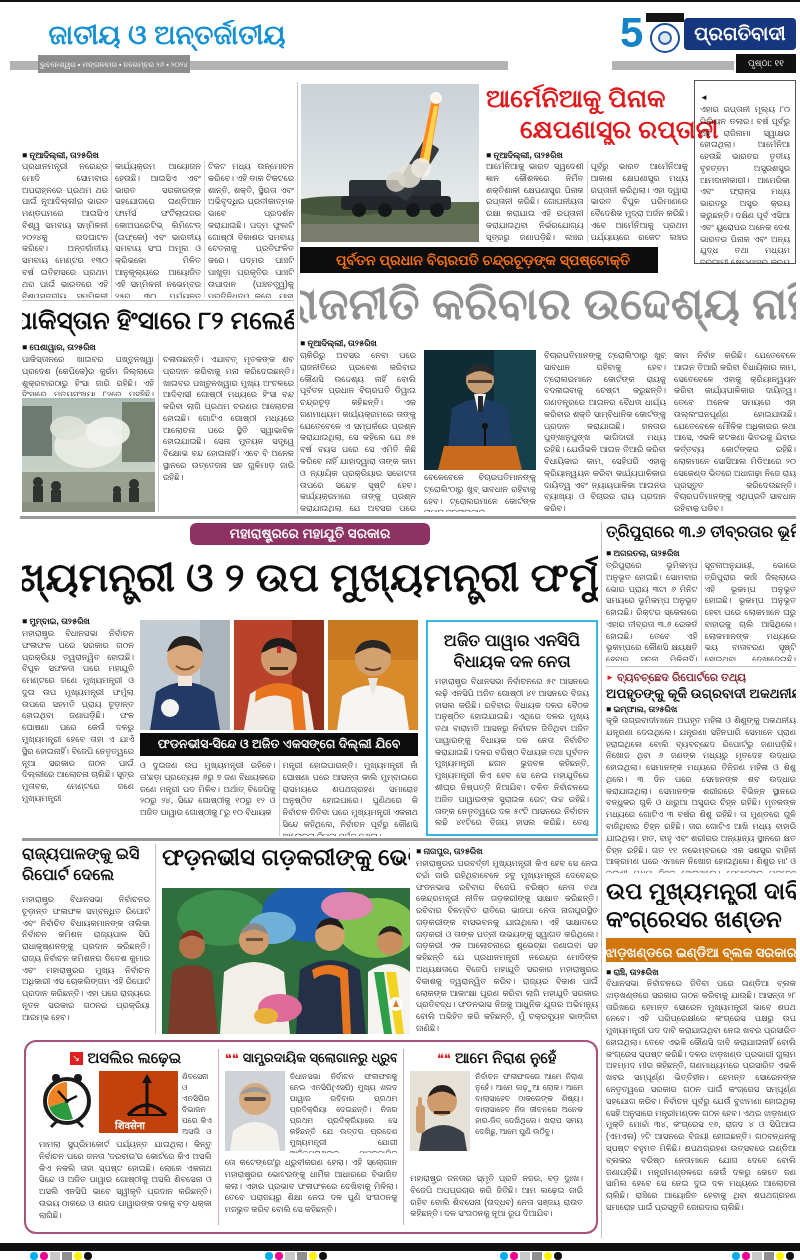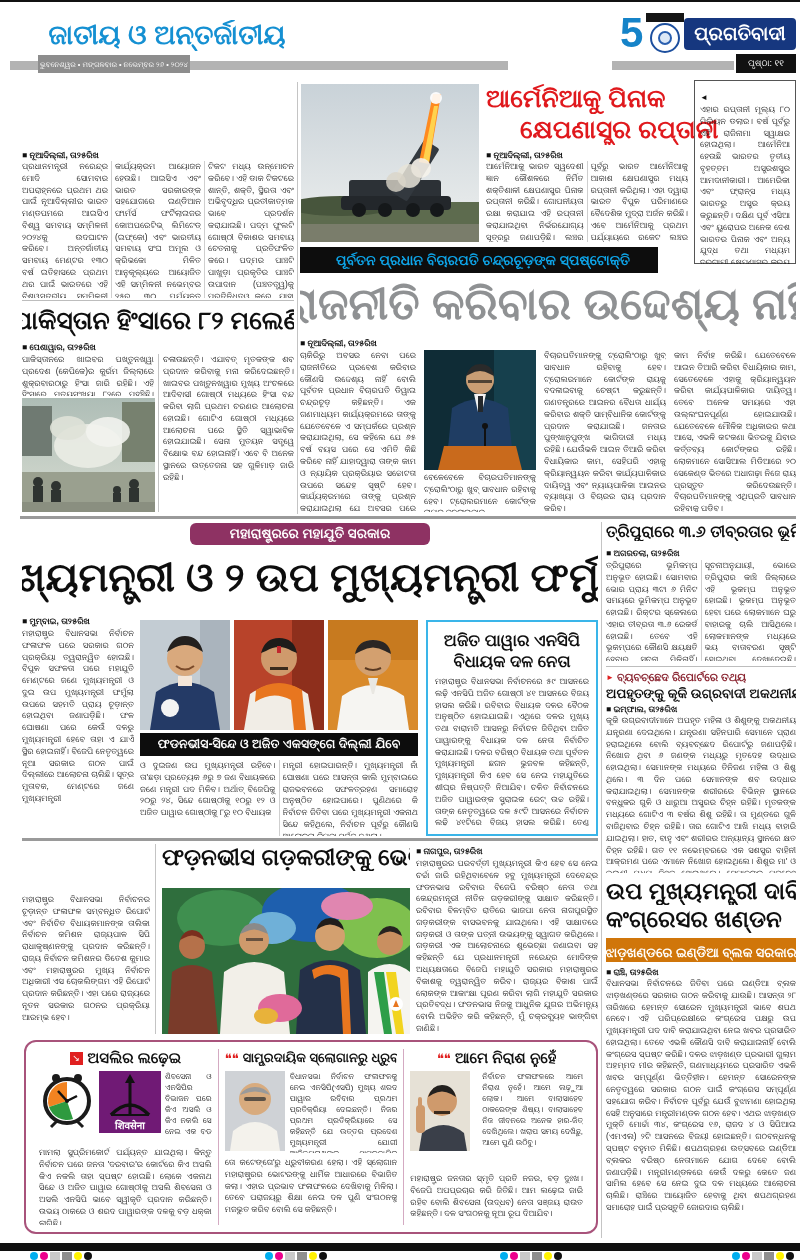--- a/index.html
+++ b/index.html
@@ -95,21 +95,21 @@
     <div class="sep"></div>
     <div class="c body-text">ପୂର୍ବରୁ ଭାରତ ଆର୍ମେନିଆକୁ ଆକାଶ କ୍ଷେପଣାସ୍ତ୍ର ମଧ୍ୟ ରପ୍ତାନୀ କରିଥିଲା। ଏହା ଦ୍ୱାରା ଭାରତ ବିପୁଳ ପରିମାଣରେ ବୈଦେଶିକ ମୁଦ୍ରା ଅର୍ଜନ କରିଛି। ଏବେ ଆର୍ମେନିଆକୁ ପ୍ରଥମ ପର୍ଯ୍ୟାୟରେ ରକେଟ ଲଞ୍ଚର ରପ୍ତାନୀ କରାଯାଇଛି।</div>
   </div>
 
   <div class="abs" style="left:694px;top:80px;width:102px;height:184px;border:1px solid #555;padding:5px;">
     <span style="font-size:8px;color:#111;">◄</span>
     <div class="body-text" style="height:160px;">ଏହାର ରପ୍ତାନୀ ମୂଲ୍ୟ ୮୦ ମିଲିୟନ ଡଲାର। ବର୍ଷ ପୂର୍ବରୁ ଏହି ରାଜିନାମା ସ୍ୱାକ୍ଷର ହୋଇଥିଲା। ଆର୍ମେନିଆ ହେଉଛି ଭାରତର ତୃତୀୟ ବୃହତ୍ତମ ଅସ୍ତ୍ରଶସ୍ତ୍ର ଆମଦାନୀକାରୀ। ଆମେରିକା ଏବଂ ଫ୍ରାନ୍ସ ମଧ୍ୟ ଭାରତରୁ ଅସ୍ତ୍ର କ୍ରୟ କରୁଛନ୍ତି। ଦକ୍ଷିଣ ପୂର୍ବ ଏସିଆ ଏବଂ ୟୁରୋପର ଅନେକ ଦେଶ ଭାରତର ପିନାକ ଏବଂ ଅନ୍ୟ ଯୁଦ୍ଧ ତଥା ମଧ୍ୟମ ଦୂରଗାମୀ କ୍ଷେପଣାସ୍ତ୍ର କ୍ରୟ ଲାଗି ଆଗ୍ରହ ପ୍ରକାଶ କରୁଛନ୍ତି।</div>
   </div>
 
   <div class="abs center" style="left:300px;top:247px;width:358px;height:26px;background:#0d0d0d;">
-    <span style="color:#0ea5e9;font-size:14px;font-weight:bold;white-space:nowrap;margin-left:8px;">ପୂର୍ବତନ ପ୍ରଧାନ ବିଚାରପତି ଚନ୍ଦ୍ରଚୂଡ଼ଙ୍କ ସ୍ପଷ୍ଟୋକ୍ତି</span>
+    <span style="color:#f97316;font-size:14px;font-weight:bold;white-space:nowrap;margin-left:8px;">ପୂର୍ବତନ ପ୍ରଧାନ ବିଚାରପତି ଚନ୍ଦ୍ରଚୂଡ଼ଙ୍କ ସ୍ପଷ୍ଟୋକ୍ତି</span>
   </div>
   <div class="abs center" style="left:300px;top:274px;width:496px;height:60px;font-size:44px;font-weight:800;color:#8f9193;white-space:nowrap;overflow:hidden;">ରାଜନୀତି କରିବାର ଉଦ୍ଦେଶ୍ୟ ନାହିଁ</div>
   <div class="abs dateline" style="left:300px;top:338px;width:150px;">■ ନୂଆଦିଲ୍ଲୀ, ତା୨୫ରିଖ</div>
   <div class="abs" style="left:300px;top:350px;width:496px;height:162px;display:flex;gap:8px;">
     <div class="body-text" style="flex:0 0 116px;">ଚାକିରିରୁ ଅବସର ନେବା ପରେ ରାଜନୀତିରେ ପ୍ରବେଶ କରିବାର କୌଣସି ଉଦ୍ଦେଶ୍ୟ ନାହିଁ ବୋଲି ପୂର୍ବତନ ପ୍ରଧାନ ବିଚାରପତି ଡିୱାଇ ଚନ୍ଦ୍ରଚୂଡ଼ କହିଛନ୍ତି। ଏକ ଗଣମାଧ୍ୟମ କାର୍ଯ୍ୟକ୍ରମରେ ତାଙ୍କୁ ଯେତେବେଳେ ଏ ସମ୍ପର୍କରେ ପ୍ରଶ୍ନ କରାଯାଇଥିଲା, ସେ କହିଲେ ଯେ ୬୫ ବର୍ଷ ବୟସ ପରେ ସେ ଏମିତି କିଛି କରିବେ ନାହିଁ ଯାହାଦ୍ୱାରା ତାଙ୍କ କାମ ଓ ନ୍ୟାୟିକ ପ୍ରକ୍ରିୟାର ସଚ୍ଚୋଟତା ଉପରେ ସନ୍ଦେହ ସୃଷ୍ଟି ହେବ। କାର୍ଯ୍ୟକ୍ରମରେ ତାଙ୍କୁ ପ୍ରଶ୍ନ କରାଯାଇଥିଲା ଯେ ଅବସର ପରେ ବିଚାରପତିମାନେ ରାଜନୀତିକୁ ଆସିବା ଉଚିତ କି?</div>
     <div style="flex:0 0 112px;">
       <div style="width:112px;height:120px;overflow:hidden;">
         <svg width="112" height="120" viewBox="0 0 112 120" preserveAspectRatio="none">
           <rect width="112" height="120" fill="#0f2c36"></rect>
           <rect x="70" width="42" height="120" fill="#16404d"></rect>
@@ -208,21 +208,21 @@
       <path d="M14 76 q31 -22 62 0 l5 34 h-72 z" fill="#f6f5f2"></path>
       <polygon points="40,58 50,58 46,74 44,74" fill="#e9e7e2"></polygon>
     </svg>
   </div>
   <div class="abs center" style="left:140px;top:733px;width:278px;height:23px;background:#0d0d0d;">
     <span style="color:#fff;font-size:12.5px;font-weight:bold;white-space:nowrap;">ଫଡନଭୀସ-ସିନ୍ଦେ ଓ ଅଜିତ ଏକସଙ୍ଗେ ଦିଲ୍ଲୀ ଯିବେ</span>
   </div>
   <div class="abs cols" style="left:140px;top:760px;width:278px;height:76px;">
     <div class="c body-text">ଓ ଦୁଇଜଣ ଉପ ମୁଖ୍ୟମନ୍ତ୍ରୀ ରହିବେ। ତା'ଛଡ଼ା ପ୍ରତ୍ୟେକ ୬ରୁ ୭ ଜଣ ବିଧାୟକରେ ଜଣେ ମନ୍ତ୍ରୀ ପଦ ମିଳିବ। ଅର୍ଥାତ୍ ବିଜେପିକୁ ୨୦ରୁ ୨୪, ସିନ୍ଦେ ଗୋଷ୍ଠୀକୁ ୧୦ରୁ ୧୨ ଓ ଅଜିତ ପାୱାର ଗୋଷ୍ଠୀକୁ ୮ରୁ ୧୦ ବିଧାୟକ</div>
     <div class="sep"></div>
-    <div class="c body-text">ମନ୍ତ୍ରୀ ହୋଇପାରନ୍ତି। ମୁଖ୍ୟମନ୍ତ୍ରୀ ନାଁ ଘୋଷଣା ପରେ ଆସନ୍ତା କାଲି ମୁମ୍ବାଇରେ ରାଜଭବନରେ ସଫଳତ୍ରହଣ ସମାରୋହ ଅନୁଷ୍ଠିତ ହୋଇପାରେ। ପୁଣିଥରେ କି ନିର୍ବାଚନ ଜିତିବା ପରେ ମୁଖ୍ୟମନ୍ତ୍ରୀ ଏକନାଥ ସିନ୍ଦେ କହିଥିଲେ, ନିର୍ବାଚନ ପୂର୍ବରୁ କୌଣସି ଆଲୋଚନା କିମ୍ବା ସର୍ତ୍ତ ନଥିଲା।</div>
+    <div class="c body-text">ମନ୍ତ୍ରୀ ହୋଇପାରନ୍ତି। ମୁଖ୍ୟମନ୍ତ୍ରୀ ନାଁ ଘୋଷଣା ପରେ ଆସନ୍ତା କାଲି ମୁମ୍ବାଇରେ ରାସମୟରେ ଶପଥଗ୍ରହଣ ସମାରୋହ ଅନୁଷ୍ଠିତ ହୋଇପାରେ। ପୁଣିଥରେ କି ନିର୍ବାଚନ ଜିତିବା ପରେ ମୁଖ୍ୟମନ୍ତ୍ରୀ ଏକନାଥ ସିନ୍ଦେ କହିଥିଲେ, ନିର୍ବାଚନ ପୂର୍ବରୁ କୌଣସି ଆଲୋଚନା କିମ୍ବା ସର୍ତ୍ତ ନଥିଲା।</div>
   </div>
 
   <div class="abs" style="left:426px;top:620px;width:172px;height:216px;border:2px solid #3ab5e9;padding:7px;">
     <div class="hl center" style="font-size:16.5px;line-height:1.25;height:44px;overflow:hidden;">ଅଜିତ ପାୱାର ଏନସିପି ବିଧାୟକ ଦଳ ନେତା</div>
     <div class="body-text" style="height:150px;margin-top:3px;">ମହାରାଷ୍ଟ୍ର ବିଧାନସଭା ନିର୍ବାଚନରେ ୫୯ ଆସନରେ ଲଢ଼ି ଏନସିପି ଅଜିତ ଗୋଷ୍ଠୀ ୪୧ ଆସନରେ ବିଜୟ ହାସଲ କରିଛି। ରବିବାର ବିଧାୟକ ଦଳର ବୈଠକ ଅନୁଷ୍ଠିତ ହୋଇଯାଇଛି। ଏଥିରେ ଦଳର ମୁଖ୍ୟ ତଥା ବାରାମତି ଆସନରୁ ନିର୍ବାଚନ ଜିତିଥିବା ଅଜିତ ପାୱାରଙ୍କୁ ବିଧାୟକ ଦଳ ନେତା ନିର୍ବାଚିତ କରାଯାଇଛି। ଦଳର ବରିଷ୍ଠ ବିଧାୟକ ତଥା ପୂର୍ବତନ ମୁଖ୍ୟମନ୍ତ୍ରୀ ଛଗନ ଭୁଜବଳ କହିଛନ୍ତି, ମୁଖ୍ୟମନ୍ତ୍ରୀ କିଏ ହେବ ସେ ନେଇ ମହାଯୁତିରେ ଶୀଘ୍ର ନିଷ୍ପତ୍ତି ନିଆଯିବ। ଚଳିତ ନିର୍ବାଚନରେ ଅଜିତ ପାୱାରଙ୍କ ସ୍ଟ୍ରାଇକ ରେଟ୍ ଉଚ୍ଚ ରହିଛି। ତାଙ୍କ ନେତୃତ୍ୱରେ ଦଳ ୫୯ଟି ଆସନରେ ନିର୍ବାଚନ ଲଢ଼ି ୪୧ଟିରେ ବିଜୟ ହାସଲ କରିଛି। ତେଣୁ ପାୱାରଙ୍କୁ ମୁଖ୍ୟମନ୍ତ୍ରୀ ପଦ ମିଳିପାରେ।</div>
   </div>
 
   <div class="abs thick" style="left:22px;top:838px;width:576px;height:3px;"></div>
 
   <div class="abs hl" style="left:606px;top:523px;width:190px;font-size:16px;white-space:nowrap;overflow:hidden;">ତ୍ରିପୁରାରେ ୩.୬ ତୀବ୍ରତାର ଭୂମିକମ୍ପ</div>
@@ -243,20 +243,21 @@
   <div class="abs body-text" style="left:606px;top:715px;width:190px;height:158px;">କୂକି ଉଗ୍ରବାଦୀମାନେ ଅପହୃତ ମହିଳା ଓ ଶିଶୁଙ୍କୁ ଅକଥନୀୟ ଯନ୍ତ୍ରଣା ଦେଇଥିଲେ। ଯନ୍ତ୍ରଣା ସହିନପାରି ସେମାନେ ପ୍ରାଣ ହରାଇଥିଲେ ବୋଲି ବ୍ୟବଚ୍ଛେଦ ରିପୋର୍ଟରୁ ଜଣାପଡ଼ିଛି। ନିଖୋଜ ଥିବା ୬ ଜଣଙ୍କ ମଧ୍ୟରୁ ମୃତଦେହ ଉଦ୍ଧାର ହୋଇଥିଲା। ସେମାନଙ୍କ ମଧ୍ୟରେ ତିନିଜଣ ମହିଳା ଓ ଶିଶୁ ଥିଲେ। ୩ ଦିନ ପରେ ସେମାନଙ୍କ ଶବ ଉଦ୍ଧାର କରାଯାଇଥିଲା। ସେମାନଙ୍କ ଶରୀରରେ ବିଭିନ୍ନ ସ୍ଥାନରେ ବନ୍ଧୁକର ଗୁଳି ଓ ଧାରୁଆ ଅସ୍ତ୍ରର ଚିହ୍ନ ରହିଛି। ମୃତକଙ୍କ ମଧ୍ୟରେ ଗୋଟିଏ ୩ ବର୍ଷର ଶିଶୁ ରହିଛି। ତା ମୁଣ୍ଡରେ ଗୁଳି ବାଜିଥିବାର ଚିହ୍ନ ରହିଛି। ତାର ଗୋଟିଏ ଆଖି ମଧ୍ୟ ବାହାରି ଯାଇଥିଲା। ହାତ, ବାହୁ ଏବଂ ଶରୀରର ଅନ୍ୟାନ୍ୟ ସ୍ଥାନରେ କ୍ଷତ ଚିହ୍ନ ରହିଛି। ଗତ ୧୧ ନଭେମ୍ବରରେ ଏକ ସଶସ୍ତ୍ର ବାହିନୀ ଆକ୍ରମଣ ପରେ ଏମାନେ ନିଖୋଜ ହୋଇଥିଲେ। ଶିଶୁର ମା' ଓ ଭଉଣୀ ମଧ୍ୟ ନିହତ ହୋଇଥିଲେ। ସେମାନଙ୍କ ମୃତଦେହ ଜିରିବାମର ବିଭିନ୍ନ ସ୍ଥାନରୁ ଉଦ୍ଧାର ହୋଇଥିଲା। ତାଙ୍କ ମୃତ୍ୟୁ ସମେତ ୬ଟି ସ୍ଥାନରେ କୂକି ବାହିନୀ ଆକ୍ରମଣ କରିଥିଲା।</div>
 
   <div class="abs hl" style="left:606px;top:878px;width:190px;font-size:23px;white-space:nowrap;overflow:hidden;">ଉପ ମୁଖ୍ୟମନ୍ତ୍ରୀ ଦାବିକୁ</div>
   <div class="abs hl" style="left:606px;top:906px;width:190px;font-size:23px;white-space:nowrap;overflow:hidden;">କଂଗ୍ରେସର ଖଣ୍ଡନ</div>
   <div class="abs center" style="left:606px;top:938px;width:190px;height:24px;background:#d0760a;">
     <span style="color:#fff;font-size:13px;font-weight:bold;white-space:nowrap;margin-top:6px;">ଝାଡ଼ଖଣ୍ଡରେ ଇଣ୍ଡିଆ ବ୍ଲକ ସରକାର</span>
   </div>
   <div class="abs dateline" style="left:606px;top:967px;width:130px;">■ ରାଞ୍ଚି, ତା୨୫ରିଖ</div>
   <div class="abs body-text" style="left:606px;top:978px;width:190px;height:260px;">ବିଧାନସଭା ନିର୍ବାଚନରେ ଜିତିବା ପରେ ଇଣ୍ଡିଆ ବ୍ଲକ ଝାଡ଼ଖଣ୍ଡରେ ସରକାର ଗଠନ କରିବାକୁ ଯାଉଛି। ଆସନ୍ତା ୨୮ ତାରିଖରେ ହେମନ୍ତ ସୋରେନ ମୁଖ୍ୟମନ୍ତ୍ରୀ ଭାବେ ଶପଥ ନେବେ। ଏହି ପରିପ୍ରେକ୍ଷୀରେ କଂଗ୍ରେସ ପକ୍ଷରୁ ଉପ ମୁଖ୍ୟମନ୍ତ୍ରୀ ପଦ ଦାବି କରାଯାଇଥିବା ନେଇ ଖବର ପ୍ରସାରିତ ହୋଇଥିଲା। ତେବେ ଏଭଳି କୌଣସି ଦାବି କରାଯାଇନାହିଁ ବୋଲି କଂଗ୍ରେସ ସ୍ପଷ୍ଟ କରିଛି। ଦଳର ଝାଡ଼ଖଣ୍ଡ ପ୍ରଭାରୀ ଗୁଲାମ ଅହମ୍ମଦ ମୀର କହିଛନ୍ତି, ଗଣମାଧ୍ୟମରେ ପ୍ରସାରିତ ଏଭଳି ଖବର ସମ୍ପୂର୍ଣ୍ଣ ଭିତ୍ତିହୀନ। ହେମନ୍ତ ସୋରେନଙ୍କ ନେତୃତ୍ୱରେ ସରକାର ଗଠନ ପାଇଁ କଂଗ୍ରେସ ସମ୍ପୂର୍ଣ୍ଣ ସହଯୋଗ କରିବ। ନିର୍ବାଚନ ପୂର୍ବରୁ ଯେଉଁ ବୁଝାମଣା ହୋଇଥିଲା ସେହି ଅନୁସାରେ ମନ୍ତ୍ରୀମଣ୍ଡଳ ଗଠନ ହେବ। ଏଥର ଝାଡ଼ଖଣ୍ଡ ମୁକ୍ତି ମୋର୍ଚ୍ଚା ୩୪, କଂଗ୍ରେସ ୧୬, ରାଜଦ ୪ ଓ ସିପିଆଇ (ଏମଏଲ) ୨ଟି ଆସନରେ ବିଜୟୀ ହୋଇଛନ୍ତି। ଗଠବନ୍ଧନକୁ ସ୍ପଷ୍ଟ ବହୁମତ ମିଳିଛି। ଶପଥଗ୍ରହଣ ଉତ୍ସବରେ ଇଣ୍ଡିଆ ବ୍ଲକର ବରିଷ୍ଠ ନେତାମାନେ ଯୋଗ ଦେବେ ବୋଲି ଜଣାପଡ଼ିଛି। ମନ୍ତ୍ରୀମଣ୍ଡଳରେ କେଉଁ ଦଳରୁ କେତେ ଜଣ ସାମିଲ ହେବେ ସେ ନେଇ ଦୁଇ ଦଳ ମଧ୍ୟରେ ଆଲୋଚନା ଚାଲିଛି। ରାଞ୍ଚିରେ ଆୟୋଜିତ ହେବାକୁ ଥିବା ଶପଥଗ୍ରହଣ ସମାରୋହ ପାଇଁ ପ୍ରସ୍ତୁତି ଜୋରଦାର ଚାଲିଛି।</div>
 
+  <div class="abs hl" style="left:22px;top:844px;width:128px;height:44px;font-size:16px;line-height:1.3;overflow:hidden;">ରାଜ୍ୟପାଳଙ୍କୁ ଇସି ରିପୋର୍ଟ ଦେଲେ</div>
   <div class="abs body-text" style="left:22px;top:894px;width:128px;height:140px;">ମହାରାଷ୍ଟ୍ର ବିଧାନସଭା ନିର୍ବାଚନର ଚୂଡ଼ାନ୍ତ ଫଳାଫଳ ସମ୍ବନ୍ଧିତ ରିପୋର୍ଟ ଏବଂ ନିର୍ବାଚିତ ବିଧାୟକମାନଙ୍କ ତାଲିକା ନିର୍ବାଚନ କମିଶନ ରାଜ୍ୟପାଳ ସିପି ରାଧାକୃଷ୍ଣନଙ୍କୁ ପ୍ରଦାନ କରିଛନ୍ତି। ରାଜ୍ୟ ନିର୍ବାଚନ କମିଶନର ଡିତେଶ କୁମାର ଏବଂ ମହାରାଷ୍ଟ୍ରର ମୁଖ୍ୟ ନିର୍ବାଚନ ଅଧିକାରୀ ଏସ ଚୋକଲିଙ୍ଗମ ଏହି ରିପୋର୍ଟ ପ୍ରଦାନ କରିଛନ୍ତି। ଏହା ପରେ ରାଜ୍ୟରେ ନୂତନ ସରକାର ଗଠନର ପ୍ରକ୍ରିୟା ଆରମ୍ଭ ହେବ।</div>
   <div class="abs hair-v" style="left:155px;top:844px;height:190px;"></div>
 
   <div class="abs hl" style="left:162px;top:844px;width:248px;font-size:23px;white-space:nowrap;overflow:hidden;">ଫଡ଼ନଭୀସ ଗଡ଼କରୀଙ୍କୁ ଭେଟିଲେ</div>
   <div class="abs" style="left:162px;top:888px;width:248px;height:146px;overflow:hidden;">
     <svg width="248" height="146" viewBox="0 0 248 146" preserveAspectRatio="none">
       <rect width="248" height="146" fill="#2f6e3d"></rect>
       <ellipse cx="60" cy="30" rx="45" ry="28" fill="#3f8f4f"></ellipse>
       <ellipse cx="150" cy="24" rx="50" ry="30" fill="#1e5fae"></ellipse>
       <ellipse cx="215" cy="40" rx="40" ry="30" fill="#7fc04e"></ellipse>
@@ -304,32 +305,32 @@
             <line x1="12" y1="56" x2="20" y2="48" stroke="#1b1b1b" stroke-width="3"></line>
             <line x1="44" y1="56" x2="36" y2="48" stroke="#1b1b1b" stroke-width="3"></line>
             <circle cx="28" cy="30" r="22" fill="#fff" stroke="#1b1b1b" stroke-width="4"></circle>
             <path d="M28 30 L28 11 A19 19 0 0 0 10 36 Z" fill="#f28321"></path>
             <path d="M28 30 L10 36 A19 19 0 0 0 34 48 Z" fill="#2e9a3f"></path>
             <line x1="28" y1="30" x2="19" y2="20" stroke="#111" stroke-width="2.5"></line>
             <line x1="28" y1="30" x2="38" y2="25" stroke="#111" stroke-width="2.5"></line>
             <circle cx="28" cy="30" r="2" fill="#111"></circle>
           </svg>
         </div>
-        <div style="width:62px;height:62px;flex:0 0 62px;background:#701a75;position:relative;">
+        <div style="width:62px;height:62px;flex:0 0 62px;background:#c2410c;position:relative;padding-left:17px;">
           <svg width="62" height="62" viewBox="0 0 62 62">
             <line x1="31" y1="44" x2="31" y2="8" stroke="#111" stroke-width="3"></line>
             <polygon points="31,3 26,12 36,12" fill="#111"></polygon>
             <path d="M12 44 Q31 24 50 44" stroke="#111" stroke-width="3.5" fill="none"></path>
             <line x1="12" y1="44" x2="50" y2="44" stroke="#111" stroke-width="2"></line>
           </svg>
           <div class="abs center" style="left:0;bottom:1px;width:62px;color:#fff;font-size:10px;font-weight:bold;">शिवसेना</div>
         </div>
         <div class="body-text" style="flex:1;height:64px;font-size:7.8px;">ଶିବସେନା ଓ ଏନସିପିର ବିଭାଜନ ପରେ କିଏ ଅସଲି ଓ କିଏ ନକଲି ସେ ନେଇ ଏକ ବଡ଼ ପ୍ରଶ୍ନବାଚୀ ଛିଡ଼ା ହୋଇଥିଲା। ଦୁଇ ଦଳର ଉଭୟ ଗୋଷ୍ଠୀ ନିଜକୁ ଅସଲି ବୋଲି ଦାବି କରିଥିଲେ। ଏ ନେଇ</div>
       </div>
-      <div class="body-text" style="margin-top:12px;height:86px;">ମାମଲା ସୁପ୍ରିମକୋର୍ଟ ପର୍ଯ୍ୟନ୍ତ ଯାଇଥିଲା। କିନ୍ତୁ ନିର୍ବାଚନ ପରେ ଜନତା 'ଦରବାର'ର କୋର୍ଟରେ କିଏ ଅସଲି କିଏ ନକଲି ତାହା ସ୍ପଷ୍ଟ ହୋଇଛି। ଲୋକେ ଏକନାଥ ସିନ୍ଦେ ଓ ଅଜିତ ପାୱାର ଗୋଷ୍ଠୀକୁ ଅସଲି ଶିବସେନା ଓ ଅସଲି ଏନସିପି ଭାବେ ସ୍ୱୀକୃତି ପ୍ରଦାନ କରିଛନ୍ତି। ଉଭୟ ଠାକରେ ଓ ଶରଦ ପାୱାରଙ୍କ ଦଳକୁ ବଡ଼ ଧକ୍କା ଲାଗିଛି।</div>
+      <div class="body-text" style="margin-top:4px;height:86px;">ମାମଲା ସୁପ୍ରିମକୋର୍ଟ ପର୍ଯ୍ୟନ୍ତ ଯାଇଥିଲା। କିନ୍ତୁ ନିର୍ବାଚନ ପରେ ଜନତା 'ଦରବାର'ର କୋର୍ଟରେ କିଏ ଅସଲି କିଏ ନକଲି ତାହା ସ୍ପଷ୍ଟ ହୋଇଛି। ଲୋକେ ଏକନାଥ ସିନ୍ଦେ ଓ ଅଜିତ ପାୱାର ଗୋଷ୍ଠୀକୁ ଅସଲି ଶିବସେନା ଓ ଅସଲି ଏନସିପି ଭାବେ ସ୍ୱୀକୃତି ପ୍ରଦାନ କରିଛନ୍ତି। ଉଭୟ ଠାକରେ ଓ ଶରଦ ପାୱାରଙ୍କ ଦଳକୁ ବଡ଼ ଧକ୍କା ଲାଗିଛି।</div>
     </div>
 
     <div class="hair-v" style="height:176px;background:#d4aac2;"></div>
 
     <div style="flex:1;padding:0 6px;overflow:hidden;">
       <div style="display:flex;align-items:center;justify-content:center;gap:4px;height:18px;">
         <span style="color:#e02020;font-size:13px;line-height:1;">❝❝</span>
         <span class="hl" style="font-size:13px;white-space:nowrap;overflow:hidden;">ସାମ୍ପ୍ରଦାୟିକ ସ୍ଲୋଗାନରୁ ଧ୍ରୁବୀକରଣ</span>
       </div>
       <div style="display:flex;gap:5px;margin-top:4px;">
@@ -347,21 +348,21 @@
       <div class="body-text" style="margin-top:4px;height:68px;">ତୋ କଟେଙ୍ଗେ'ରୁ ଧ୍ରୁବୀକରଣ ହେଲା। ଏହି ସ୍ଲୋଗାନ ମହାରାଷ୍ଟ୍ରର ଭୋଟରଙ୍କୁ ଧାର୍ମିକ ଆଧାରରେ ବିଭାଜିତ କଲା। ଏହାର ପ୍ରଭାବ ଫଳାଫଳରେ ଦେଖିବାକୁ ମିଳିଲା। ତେବେ ପରାଜୟରୁ ଶିକ୍ଷା ନେଇ ଦଳ ପୁଣି ସଂଗଠନକୁ ମଜଭୁତ କରିବ ବୋଲି ସେ କହିଛନ୍ତି।</div>
     </div>
 
     <div class="hair-v" style="height:176px;background:#d4aac2;"></div>
 
     <div style="flex:1;padding:0 6px;overflow:hidden;">
       <div style="display:flex;align-items:center;justify-content:center;gap:4px;height:18px;">
         <span style="color:#e02020;font-size:13px;line-height:1;">❝❝</span>
         <span class="hl" style="font-size:15px;white-space:nowrap;overflow:hidden;">ଆମେ ନିରାଶ ନୁହେଁ</span>
       </div>
-      <div style="display:flex;gap:12px;margin-top:4px;">
+      <div style="display:flex;gap:5px;margin-top:4px;">
         <div style="width:60px;height:80px;flex:0 0 60px;overflow:hidden;">
           <svg width="60" height="80" viewBox="0 0 60 80" preserveAspectRatio="none">
             <rect width="60" height="80" fill="#e6e1d6"></rect>
             <circle cx="32" cy="30" r="15" fill="#cf9a6c"></circle>
             <path d="M18 26 q4 -12 14 -12 q11 0 14 12 l-5 -3 q-9 -5 -18 0 z" fill="#23201e"></path>
             <rect x="24" y="40" width="16" height="3" fill="#3a2a1c"></rect>
             <path d="M12 62 q22 -16 42 0 l3 18 h-48 z" fill="#3a3f49"></path>
             <rect x="6" y="34" width="9" height="28" rx="4" fill="#cf9a6c"></rect>
             <rect x="8" y="26" width="4" height="12" rx="2" fill="#cf9a6c"></rect>
           </svg>

